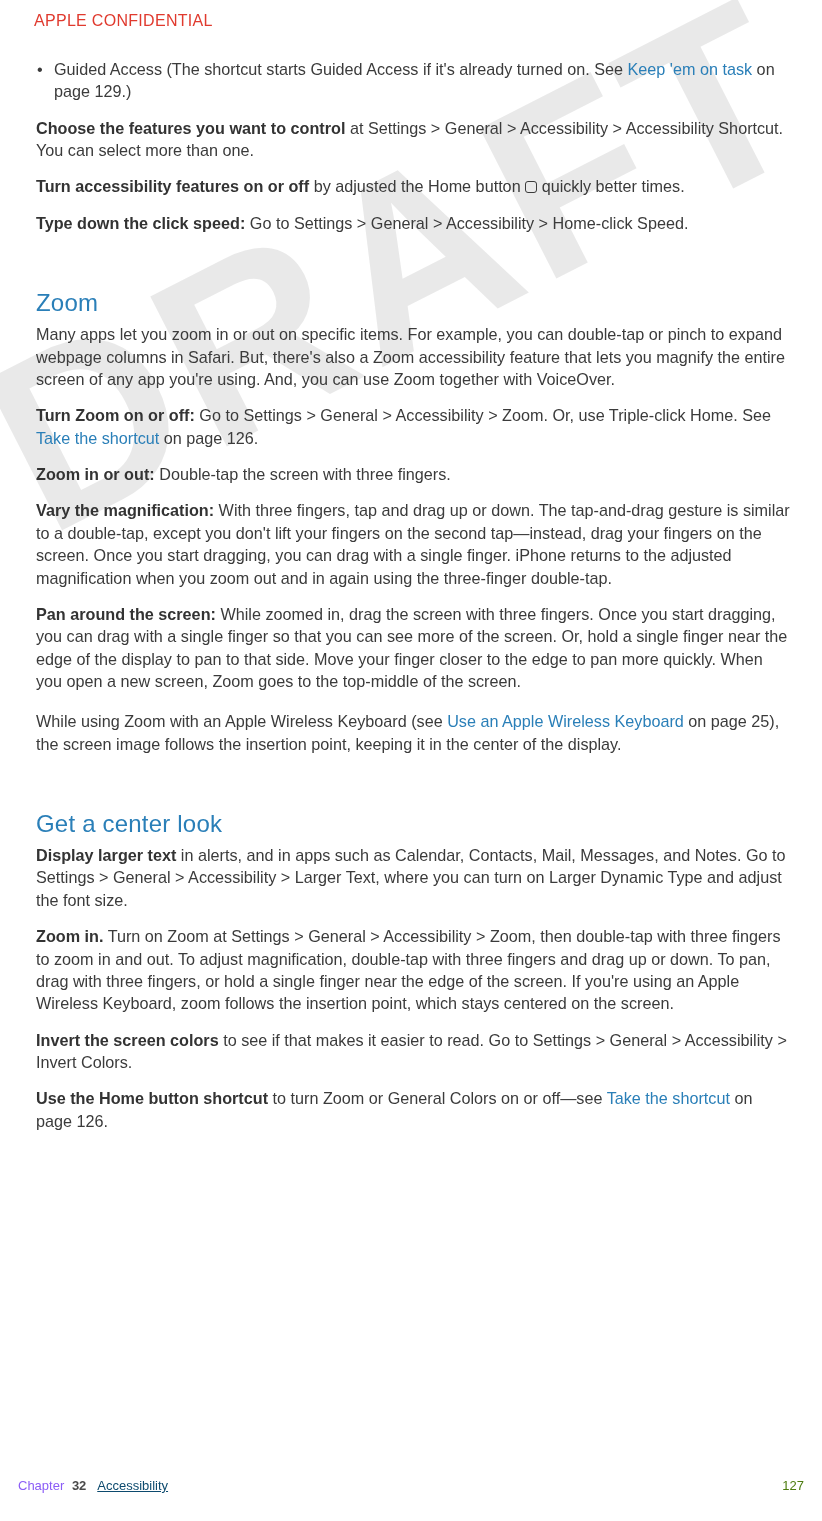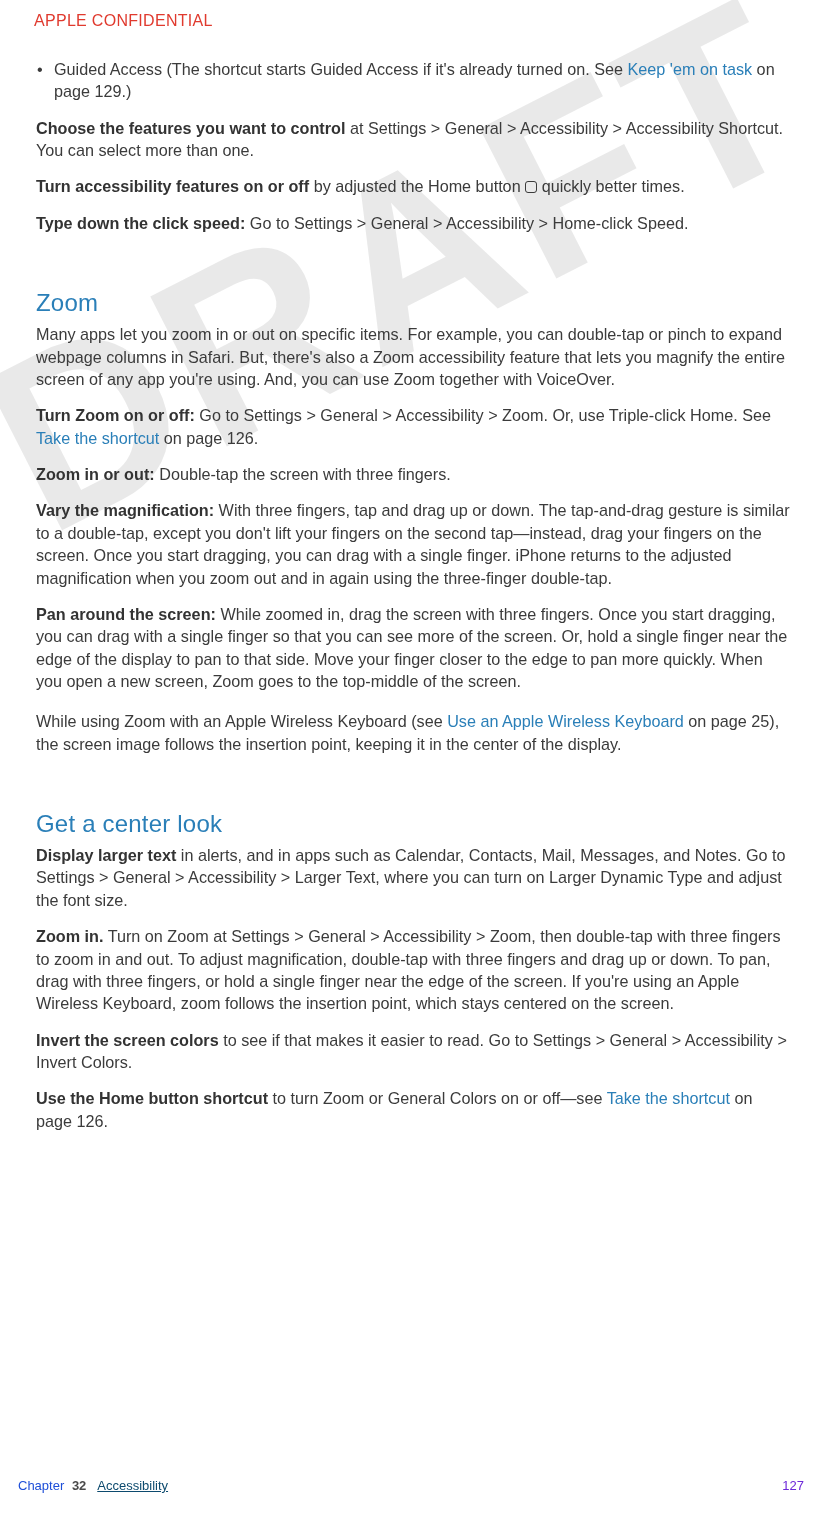--- a/index.html
+++ b/index.html
@@ -87,24 +87,24 @@
   .footer {
     position: absolute;
     bottom: 28px;
     left: 18px;
     right: 18px;
     display: flex;
     justify-content: space-between;
     font-size: 13px;
     color: #4a4a4a;
   }
-  .footer .chapter-label { color: #1d4ed8; }
+  .footer .chapter-label { color: #8b5cf6; }
   .footer .chapter-num { font-weight: 600; margin: 0 8px 16px 4px; }
   .footer .chapter-title { color: #0c4a6e; text-decoration: underline; }
-  .footer .pagenum { color: #6d28d9; }
+  .footer .pagenum { color: #4d7c0f; }
   .spacer-sm { height: 4px; }
 </style>
 </head>
 <body>
 
 <div class="page">
 
   <div class="watermark">DRAFT</div>
 
   <div class="confidential">APPLE CONFIDENTIAL</div>

